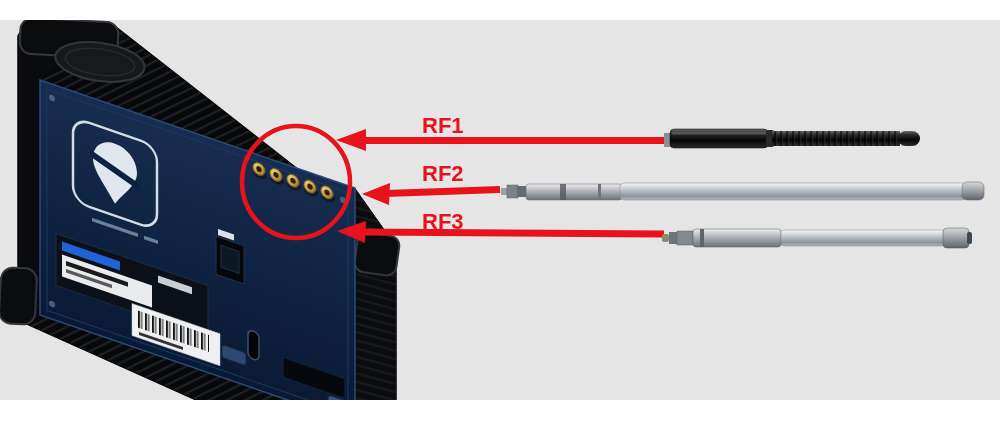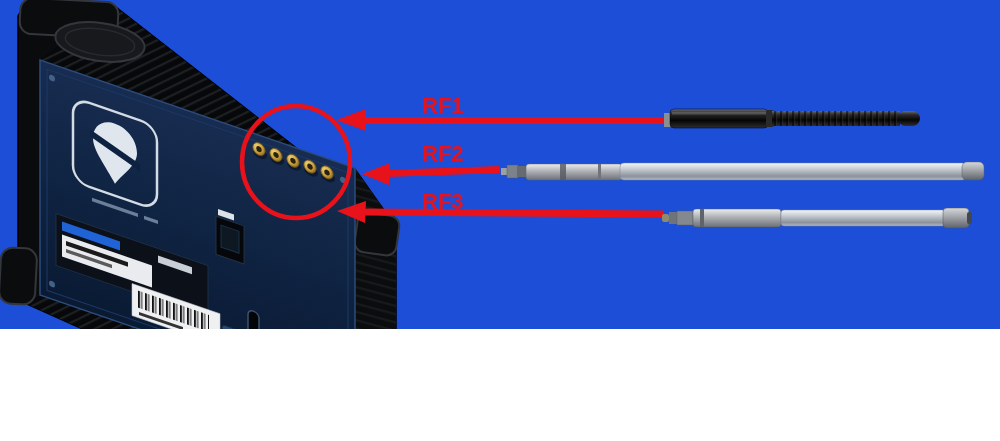--- a/index.html
+++ b/index.html
@@ -1,16 +1,16 @@
 <!DOCTYPE html>
 <html><head>
 <meta charset="utf-8">
 <style>
   html,body{margin:0;padding:0;background:#ffffff;}
-  .stage{position:relative;width:1000px;height:329px;background:#1d4ed8;overflow:hidden;font-family:"Liberation Sans",sans-serif;}
+  .stage{position:relative;width:1000px;height:380px;background:#e5e5e5;overflow:hidden;font-family:"Liberation Sans",sans-serif;margin-top:20px;}
   svg{display:block;}
   .callout-label{font-family:"Liberation Sans",sans-serif;font-weight:bold;font-size:22px;}
 </style>
 </head>
 <body>
 
 <div class="stage">
 <svg width="1000" height="441" viewBox="0 0 1000 441" xmlns="http://www.w3.org/2000/svg">
   <defs>
     <linearGradient id="gradPanel" x1="0" y1="0" x2="0" y2="1">

